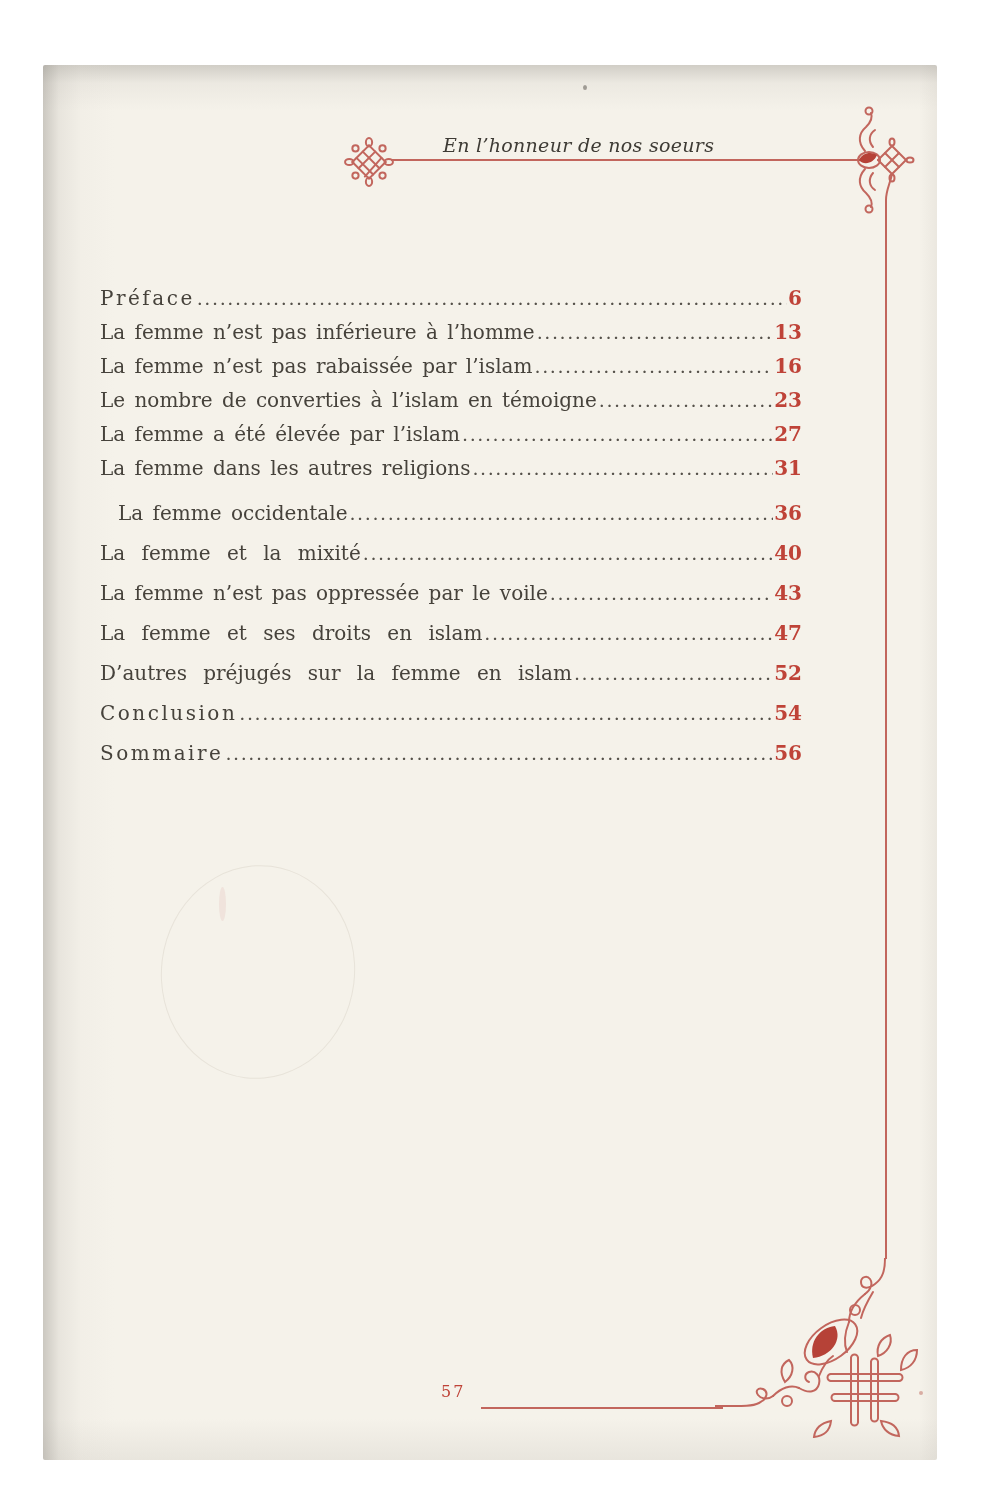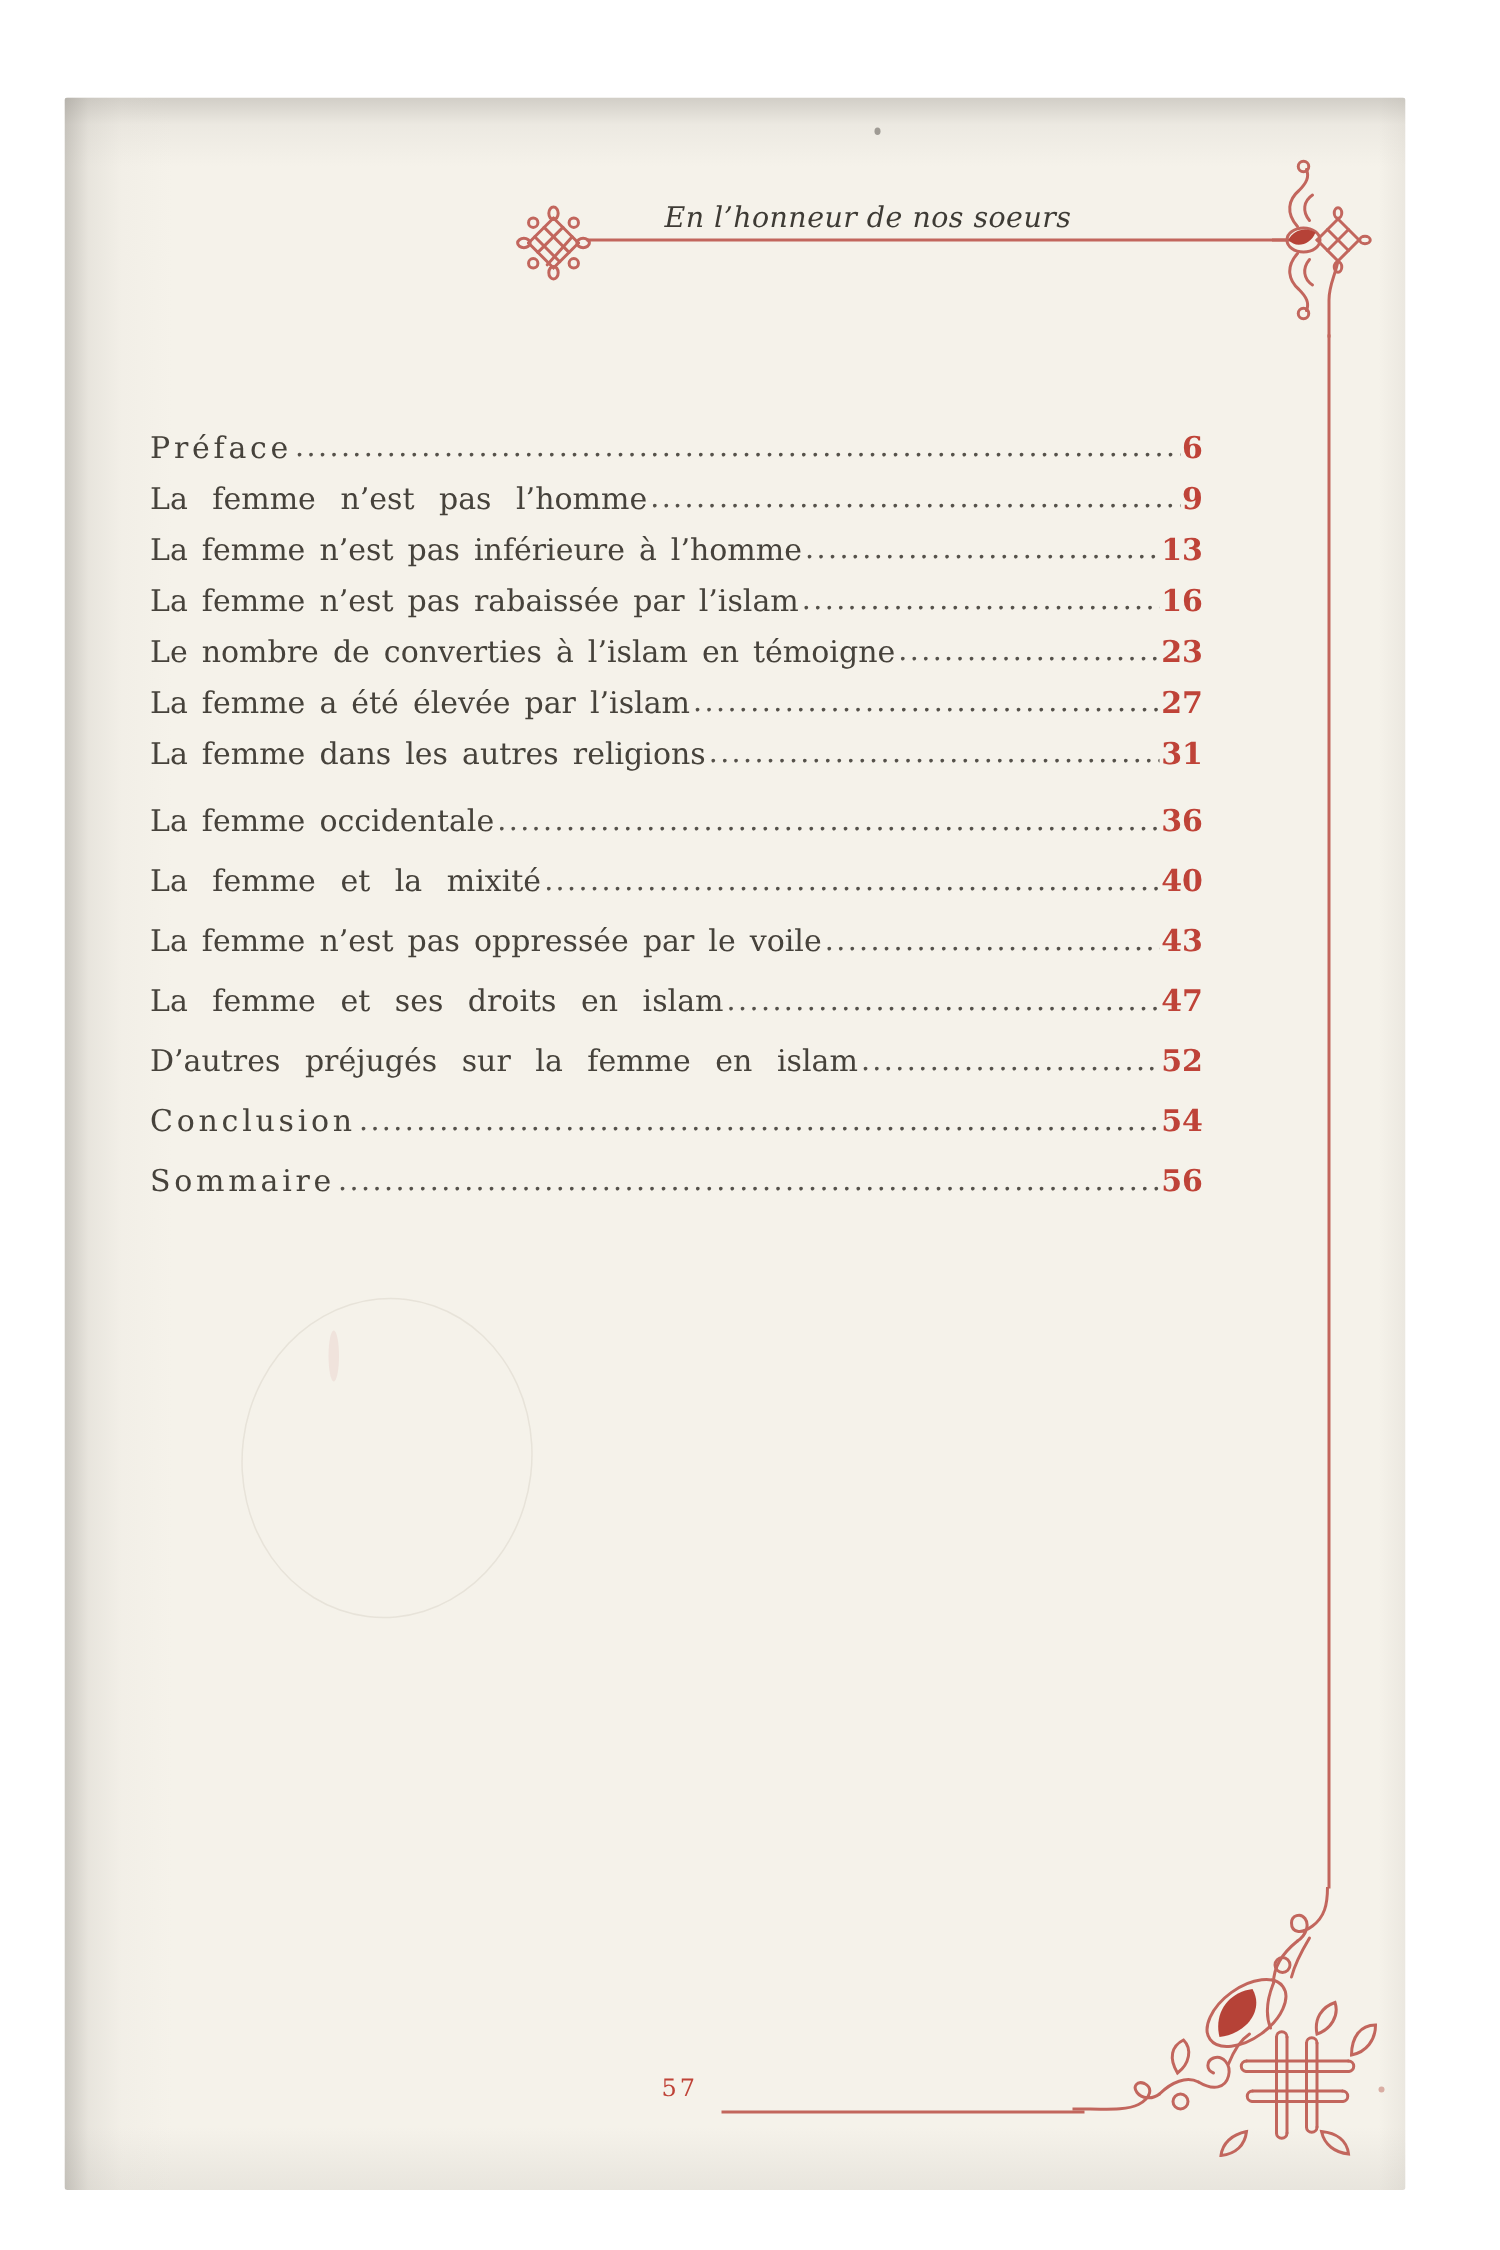--- a/index.html
+++ b/index.html
@@ -41,21 +41,21 @@
   
   .toc{
     position:absolute;left:57px;top:216px;width:702px;
     font-size:20px;color:var(--text,#46423b);
   }
   .row{
     display:flex;align-items:center;height:34px;line-height:34px;
     word-spacing:3px;white-space:nowrap;
   }
   .row.tall{height:40px;line-height:40px;}
-  .row.gap{margin-top:8px;}
+  .row.gap{margin-top:8px;margin-left:18px;}
   .row.wide{word-spacing:10px;}
   .row.ls .t{letter-spacing:2.5px;}
   .t{flex:0 0 auto;padding-right:1px;}
   .dots{
     flex:1 1 auto;overflow:hidden;white-space:nowrap;
     font-size:19px;letter-spacing:1.6px;color:#55514a;margin:0 1px;
   }
   .dots::after{content:"......................................................................................................................................";}
   .n{flex:0 0 auto;font-weight:bold;color:var(--number_red,#bf4338);}
   
@@ -119,25 +119,20 @@
 
   <div class="vrule"></div>
 
   <div class="toc" id="toc">
   <div class="row ls">
     <span class="t">Préface</span>
     <span class="dots"></span>
     <span class="n">6</span>
   </div>
 
-  <div class="row wide">
-    <span class="t">La femme n’est pas l’homme</span>
-    <span class="dots"></span>
-    <span class="n">9</span>
-  </div>
 
   <div class="row">
     <span class="t">La femme n’est pas inférieure à l’homme</span>
     <span class="dots"></span>
     <span class="n">13</span>
   </div>
 
   <div class="row">
     <span class="t">La femme n’est pas rabaissée par l’islam</span>
     <span class="dots"></span>

